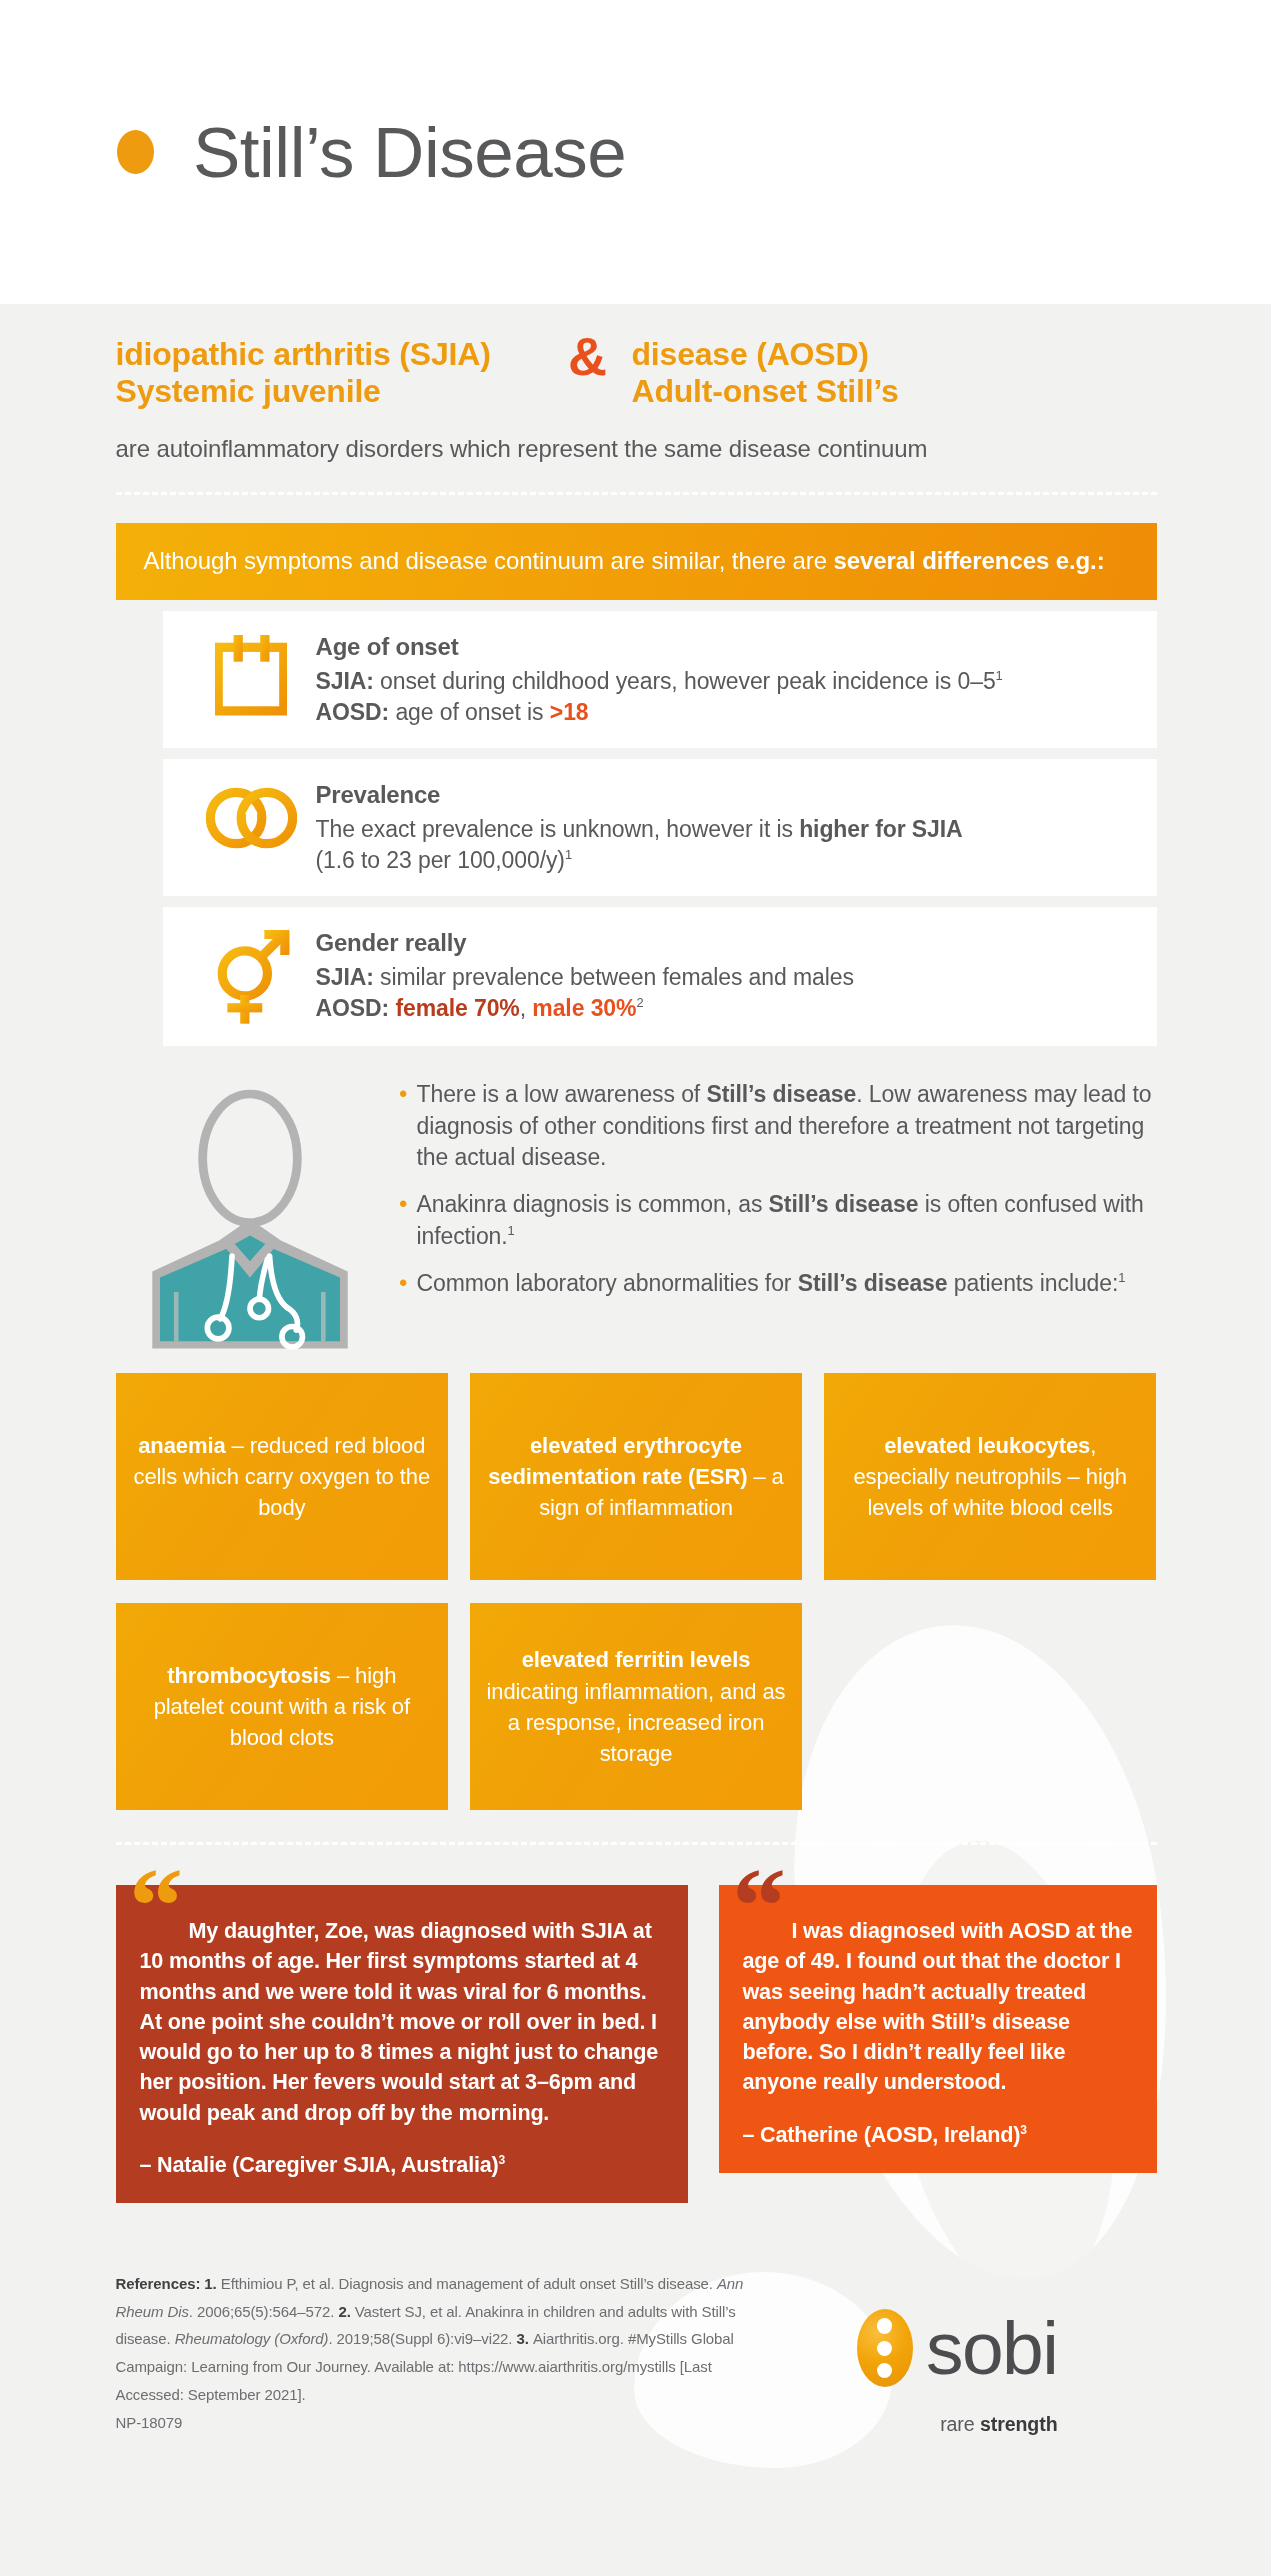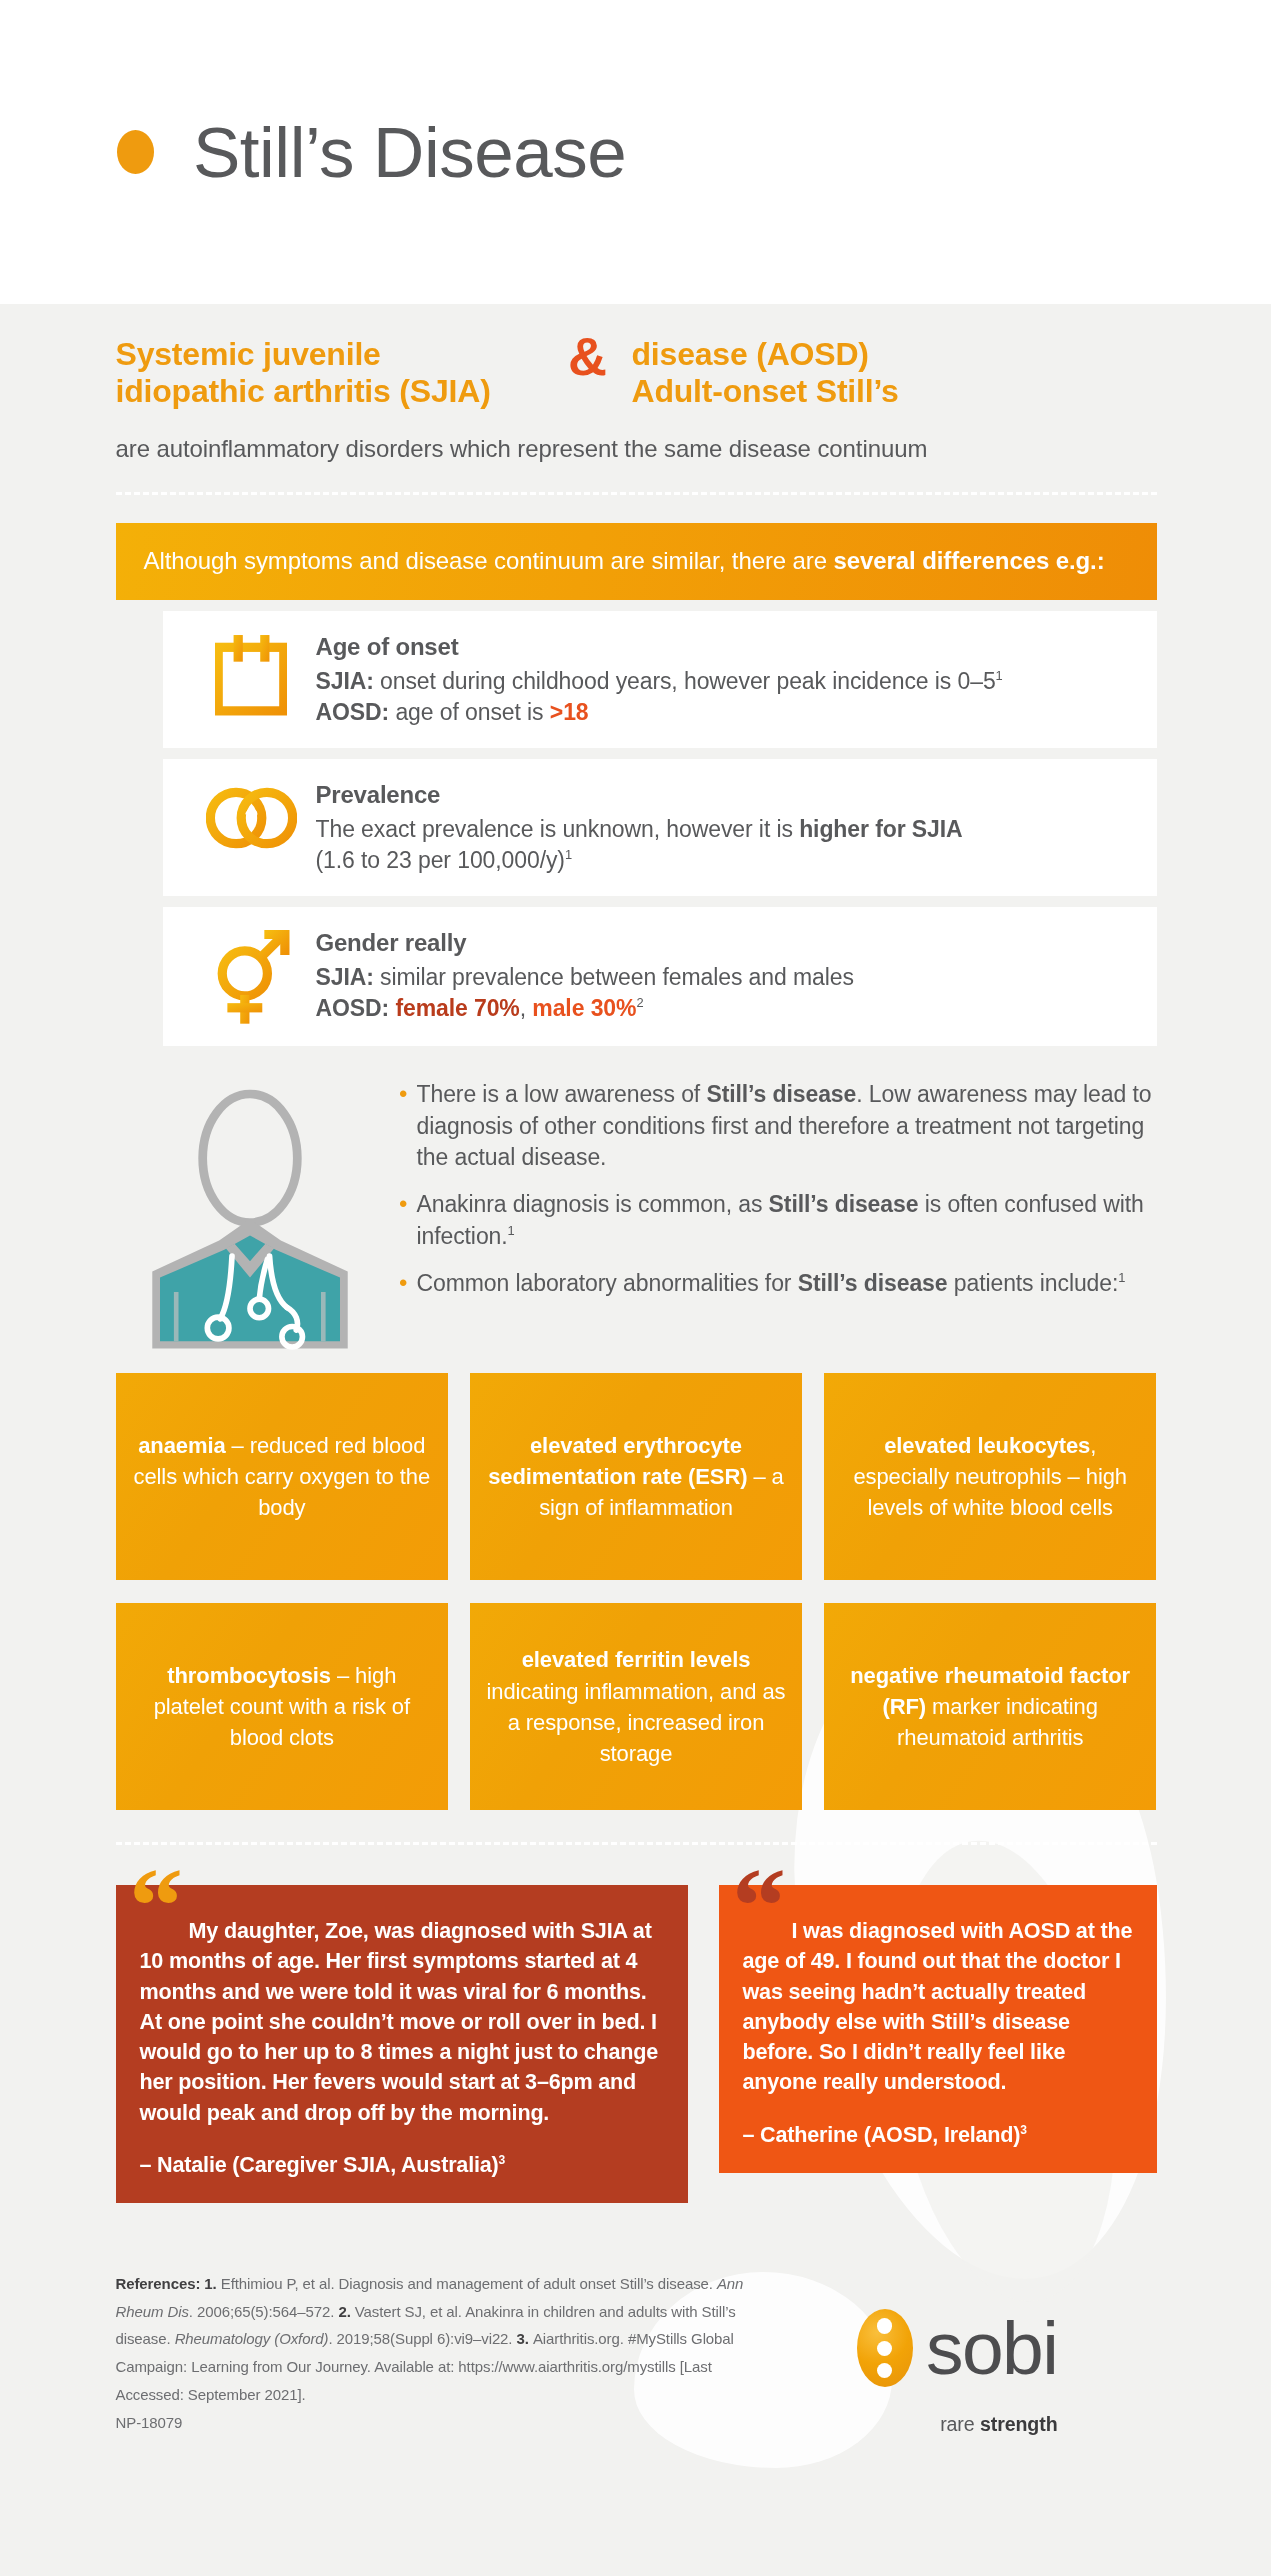--- a/index.html
+++ b/index.html
@@ -328,22 +328,22 @@
   <div class="body-wrap">
 
     <div class="wm wm-1"></div>
     <div class="wm wm-2"></div>
     <div class="wm wm-3"></div>
 
     <div class="inner">
 
       <div class="topline">
         <div class="disease-col">
+          <div class="disease-name">idiopathic arthritis (SJIA)</div>
           <div class="disease-name">Systemic juvenile</div>
-          <div class="disease-name">idiopathic arthritis (SJIA)</div>
         </div>
         <div class="amp">&amp;</div>
         <div class="disease-col right">
           <div class="disease-name">disease (AOSD)</div>
           <div class="disease-name">Adult-onset Still’s</div>
         </div>
       </div>
 
       <div class="continuum">are autoinflammatory disorders which represent the same disease continuum</div>
 
@@ -463,23 +463,20 @@
           </div>
         <div class="lab-box">
             <span><b>elevated leukocytes</b><span>, especially neutrophils – high levels of white blood cells</span></span>
           </div>
         <div class="lab-box">
             <span><b>thrombocytosis</b><span> – high platelet count with a risk of blood clots</span></span>
           </div>
         <div class="lab-box">
             <span><b>elevated ferritin levels</b><span> indicating inflammation, and as a response, increased iron storage</span></span>
           </div>
-        <div class="lab-box">
-            <span><b>negative rheumatoid factor (RF)</b><span> marker indicating rheumatoid arthritis</span></span>
-          </div>
       </div>
 
       <div class="quote-divider"></div>
 
       <div class="quotes">
         <div class="quote sjia">
           <div class="qmark">“</div>
           <div class="quote-body"><span class="indent"></span><span>My daughter, Zoe, was diagnosed with SJIA at 10 months of age. Her first symptoms started at 4 months and we were told it was viral for 6 months. At one point she couldn’t move or roll over in bed. I would go to her up to 8 times a night just to change her position. Her fevers would start at 3–6pm and would peak and drop off by the morning.</span></div>
           <div class="quote-attrib"><span>– Natalie (Caregiver SJIA, Australia)</span><sup>3</sup></div>
         </div>

